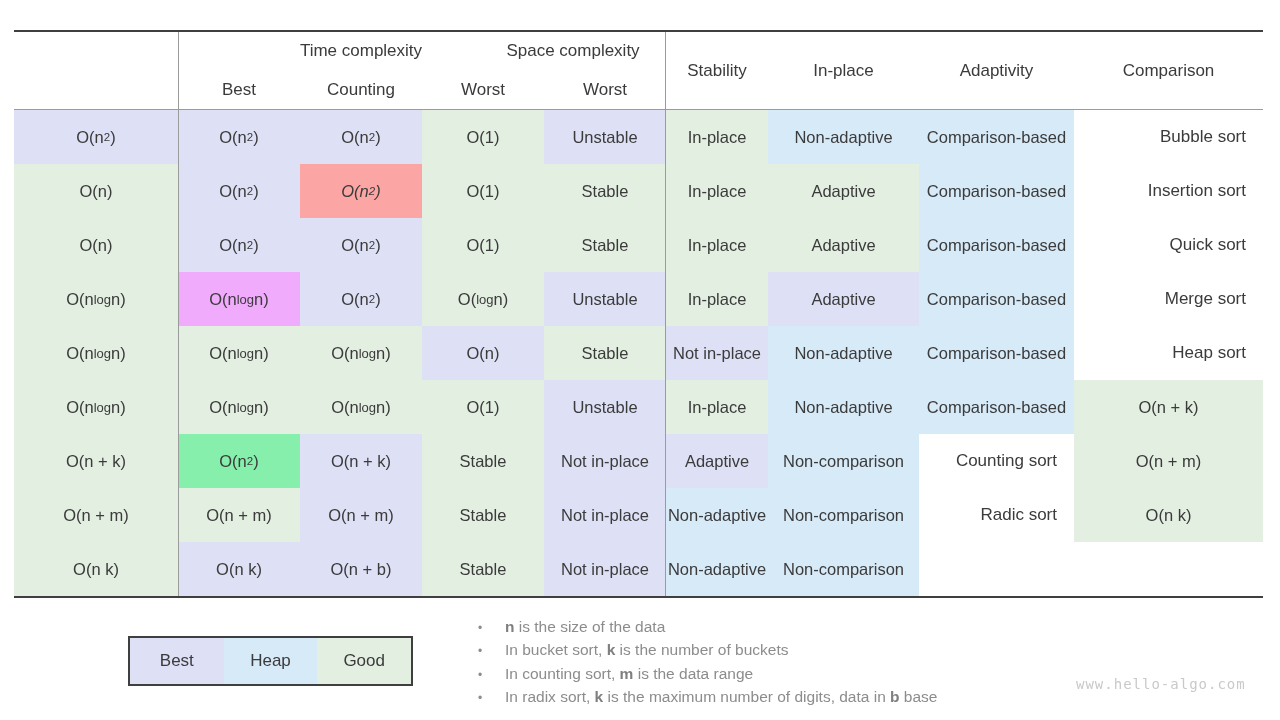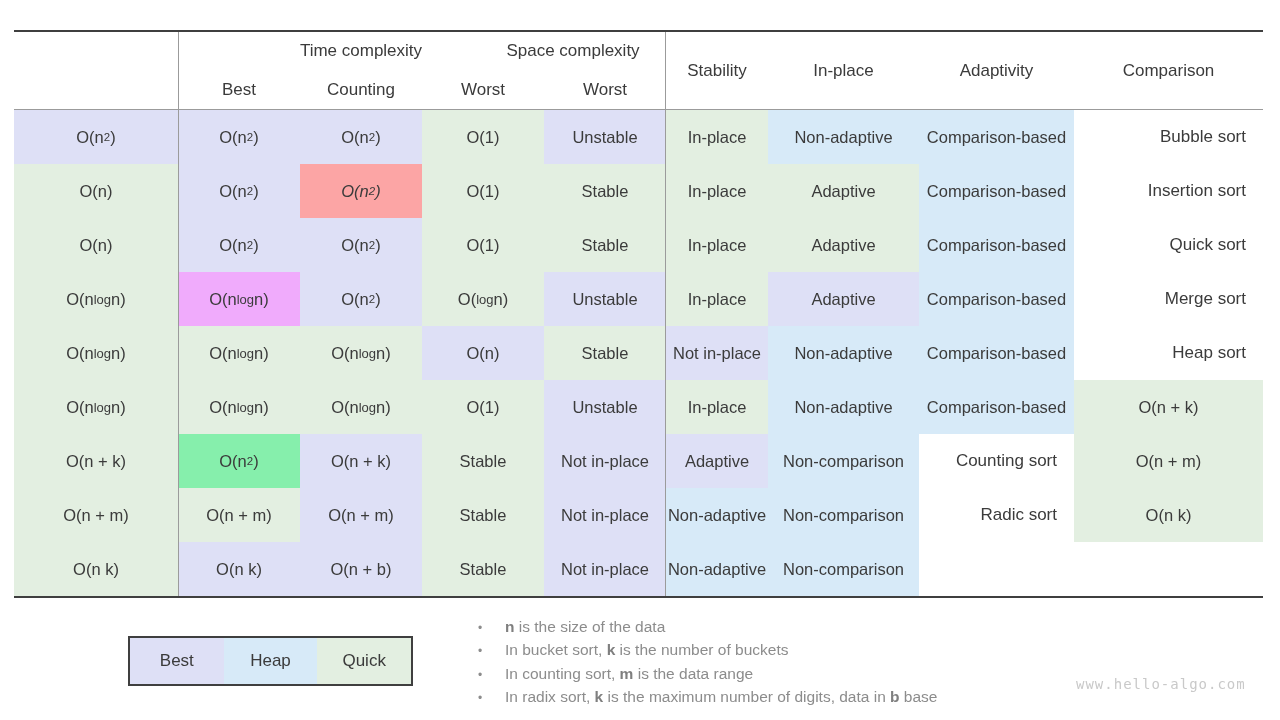--- a/index.html
+++ b/index.html
@@ -169,21 +169,21 @@
         <div class="bodycell" style="background: rgb(227, 239, 225);">Stable</div>
         <div class="bodycell" style="background: rgb(222, 224, 246);">Not in-place</div>
         <div class="bodycell" style="background: rgb(215, 234, 248);">Non-adaptive</div>
         <div class="bodycell" style="background: rgb(215, 234, 248);">Non-comparison</div>
       </div>
   </div>
 
   <div class="legend" id="legend">
       <div class="seg" style="background: rgb(222, 224, 246);">Best</div>
       <div class="seg" style="background: rgb(215, 234, 248);">Heap</div>
-      <div class="seg" style="background: rgb(227, 239, 225);">Quick</div>
+      <div class="seg" style="background: rgb(227, 239, 225);">Good</div>
     </div>
 
   <div class="notes" id="notes">
       <div class="note">
         <span class="bullet">•</span>
         <span><b>n</b> is the size of the data</span>
       </div>
       <div class="note">
         <span class="bullet">•</span>
         <span>In bucket sort, <b>k</b> is the number of buckets</span>

